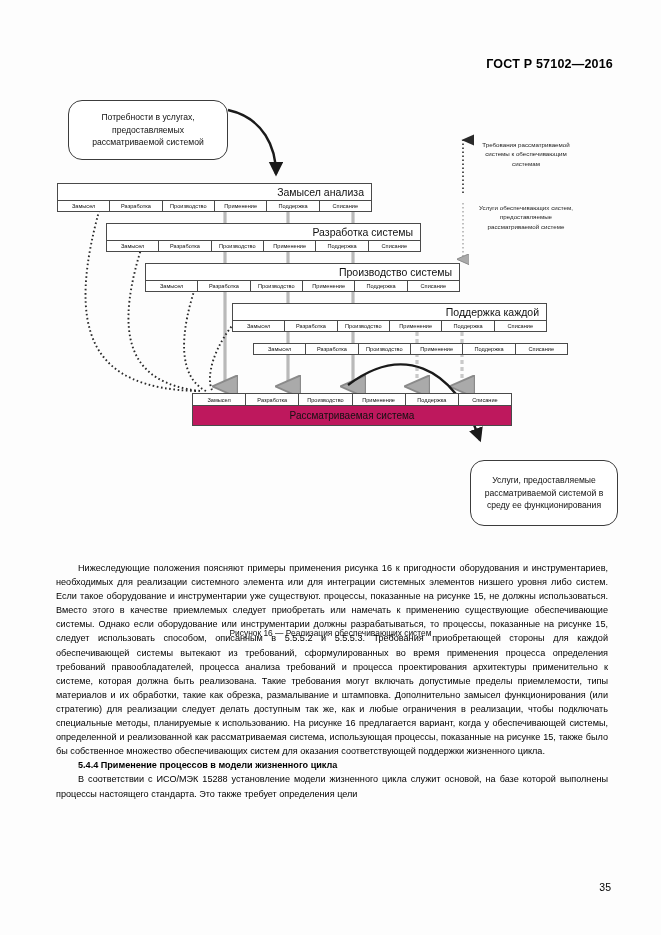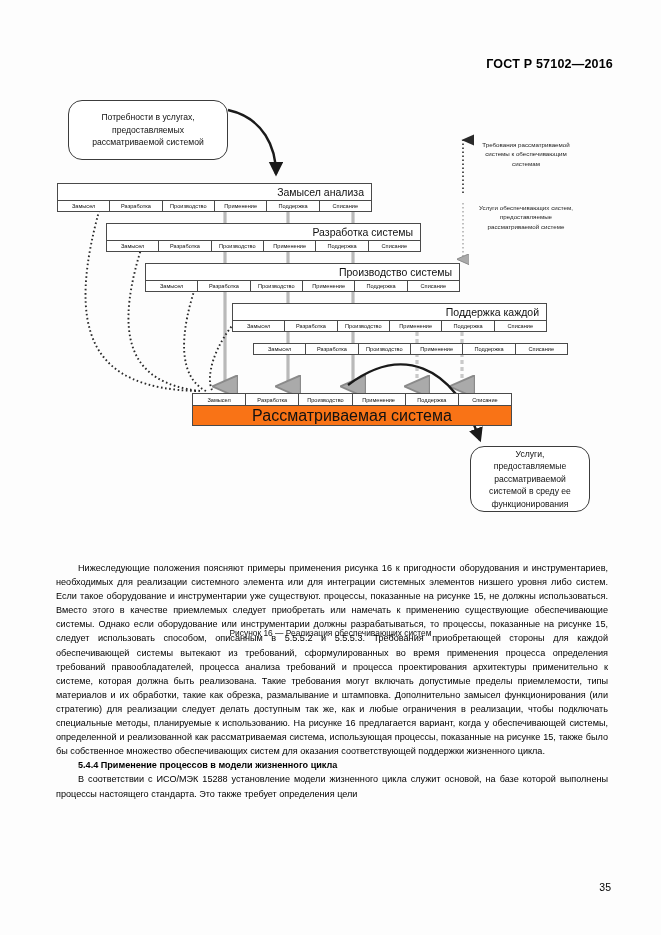--- a/index.html
+++ b/index.html
@@ -57,21 +57,21 @@
     display: flex;
     align-items: center;
     justify-content: center;
     text-align: center;
     font-size: 8.6px;
     line-height: 1.45;
     padding: 4px 8px;
     color: #111;
   }
   #box-needs { left: 68px; top: 12px; width: 160px; height: 60px; }
-  #box-services { left: 470px; top: 358px; width: 120px; height: 66px; }
+  #box-services { left: 470px; top: 372px; width: 148px; height: 66px; }
 
   
   .stage-row {
     position: absolute;
     box-sizing: border-box;
   }
   .stage-title-bar {
     border: 1px solid #4a4a4a;
     border-bottom: none;
     background: #ffffff;
@@ -108,22 +108,22 @@
   
   #row-soi { position: absolute; left: 192px; top: 305px; width: 320px; }
   #row-soi .stage-cells { height: 13px; }
   #row-soi .soi-label {
     border: 1px solid #4a4a4a;
     border-top: none;
     height: 20px;
     display: flex;
     align-items: center;
     justify-content: center;
-    font-size: 16px;
-    background: #f97316;
+    font-size: 10px;
+    background: #be185d;
     box-sizing: border-box;
     color: #111;
   }
 
   
   .side-note {
     position: absolute;
     width: 96px;
     text-align: center;
     font-size: 6.2px;

